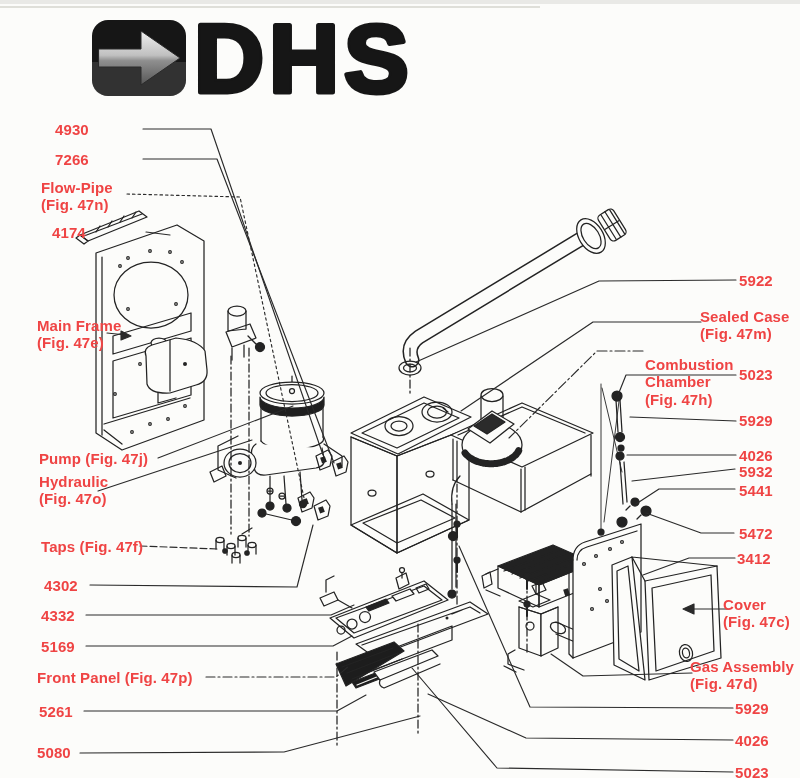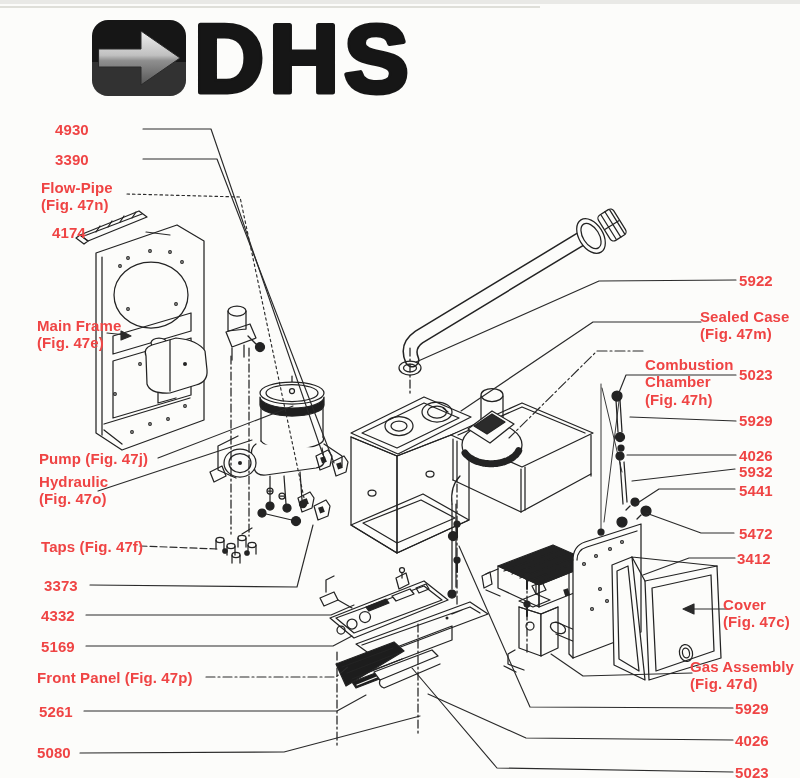--- a/index.html
+++ b/index.html
@@ -343,31 +343,31 @@
       <path d="M728,605 L690,605"></path>
       <polygon points="683,605 694,600 694,610" style="fill:#2a2a2a"></polygon>
       <path d="M692,669 L583,672 L551,650"></path>
       <path d="M733,704 L530,703 L459,542"></path>
       <path d="M733,736 L526,734 L428,690"></path>
       <path d="M733,768 L497,764 L412,664"></path>
     </g>
   </svg>
 
   <div class="lbl" style="left:55px;top:117px">4930</div>
-  <div class="lbl" style="left:55px;top:147px">3390</div>
+  <div class="lbl" style="left:55px;top:147px">7266</div>
   <div class="lbl" style="left:41px;top:175px">Flow-Pipe
 (Fig. 47n)</div>
   <div class="lbl" style="left:52px;top:220px">4174</div>
   <div class="lbl" style="left:37px;top:313px">Main Frame
 (Fig. 47e)</div>
   <div class="lbl" style="left:39px;top:446px">Pump (Fig. 47j)</div>
   <div class="lbl" style="left:39px;top:469px">Hydraulic
 (Fig. 47o)</div>
   <div class="lbl" style="left:41px;top:534px">Taps (Fig. 47f)</div>
-  <div class="lbl" style="left:44px;top:573px">3373</div>
+  <div class="lbl" style="left:44px;top:573px">4302</div>
   <div class="lbl" style="left:41px;top:603px">4332</div>
   <div class="lbl" style="left:41px;top:634px">5169</div>
   <div class="lbl" style="left:37px;top:665px">Front Panel (Fig. 47p)</div>
   <div class="lbl" style="left:39px;top:699px">5261</div>
   <div class="lbl" style="left:37px;top:740px">5080</div>
 
   <div class="lbl" style="left:739px;top:268px">5922</div>
   <div class="lbl ctr" style="left:700px;top:304px;width:95px">Sealed Case
 (Fig. 47m)</div>
   <div class="lbl ctr" style="left:645px;top:352px;width:148px">Combustion Chamber

